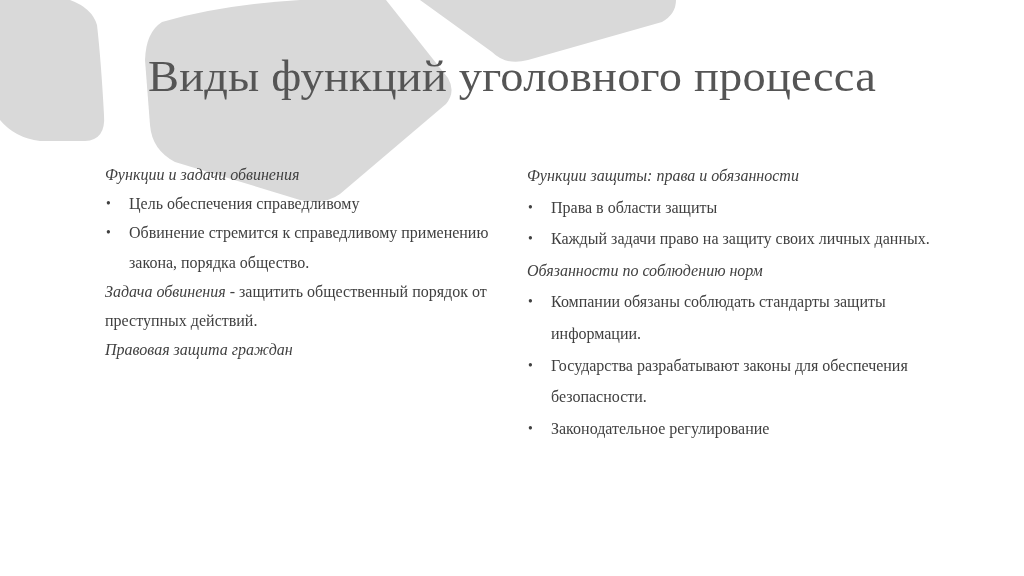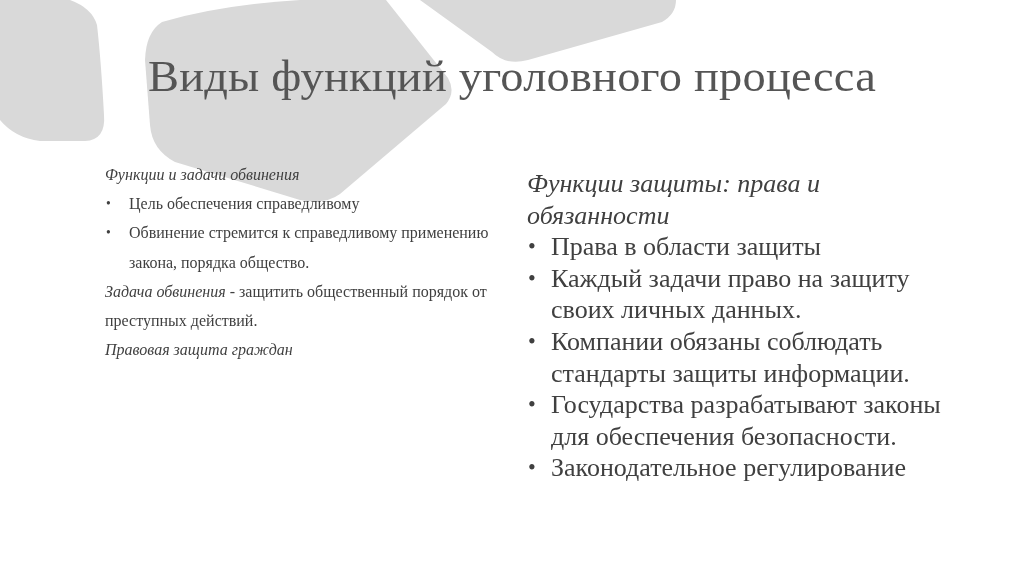--- a/index.html
+++ b/index.html
@@ -11,21 +11,21 @@
   }
   .bg-shapes { position: absolute; left: 0; top: 0; width: 1024px; height: 576px; z-index: 0; }
   .title {
     position: absolute; left: 148px; top: 50px; margin: 0;
     font-size: 45px; font-weight: normal; color: #555555;
     letter-spacing: 0.2px; white-space: nowrap; z-index: 1;
     transform-origin: left top;
   }
   .col { position: absolute; z-index: 1; }
   .col-left { left: 68px; top: 160px; width: 430px; font-size: 16px; line-height: 29.2px; margin-left: 37px; }
-  .col-right { left: 527px; top: 168px; width: 440px; font-size: 26px; line-height: 31.6px; }
+  .col-right { left: 527px; top: 160px; width: 440px; font-size: 16px; line-height: 31.6px; }
   .subhead { font-style: italic; margin: 0; }
   .para { margin: 0; }
   .para .em { font-style: italic; }
   ul.bullets { list-style: none; margin: 0; padding: 0; }
   ul.bullets li { position: relative; padding-left: 24px; margin: 0; }
   ul.bullets li::before {
     content: "\2022"; position: absolute; left: 1px; top: 0; font-size: 0.85em;
   }
   .col-right ul.bullets li { padding-left: 24px; font-family: Liberation Serif, serif; }
 </style>
@@ -49,18 +49,19 @@
   <p class="para"><span class="em">Задача обвинения</span><span> - защитить общественный порядок от преступных действий.</span></p>
   <p class="subhead">Правовая защита граждан</p>
 </div>
 
 <div class="col col-right">
   <p class="subhead">Функции защиты: права и обязанности</p>
   <ul class="bullets">
     <li>Права в области защиты</li>
     <li>Каждый задачи право на защиту своих личных данных.</li>
   </ul>
+  <p class="subhead">Обязанности по соблюдению норм</p>
   <ul class="bullets">
     <li>Компании обязаны соблюдать стандарты защиты информации.</li>
     <li>Государства разрабатывают законы для обеспечения безопасности.</li>
     <li>Законодательное регулирование</li>
   </ul>
 </div>
 
 </body></html>

